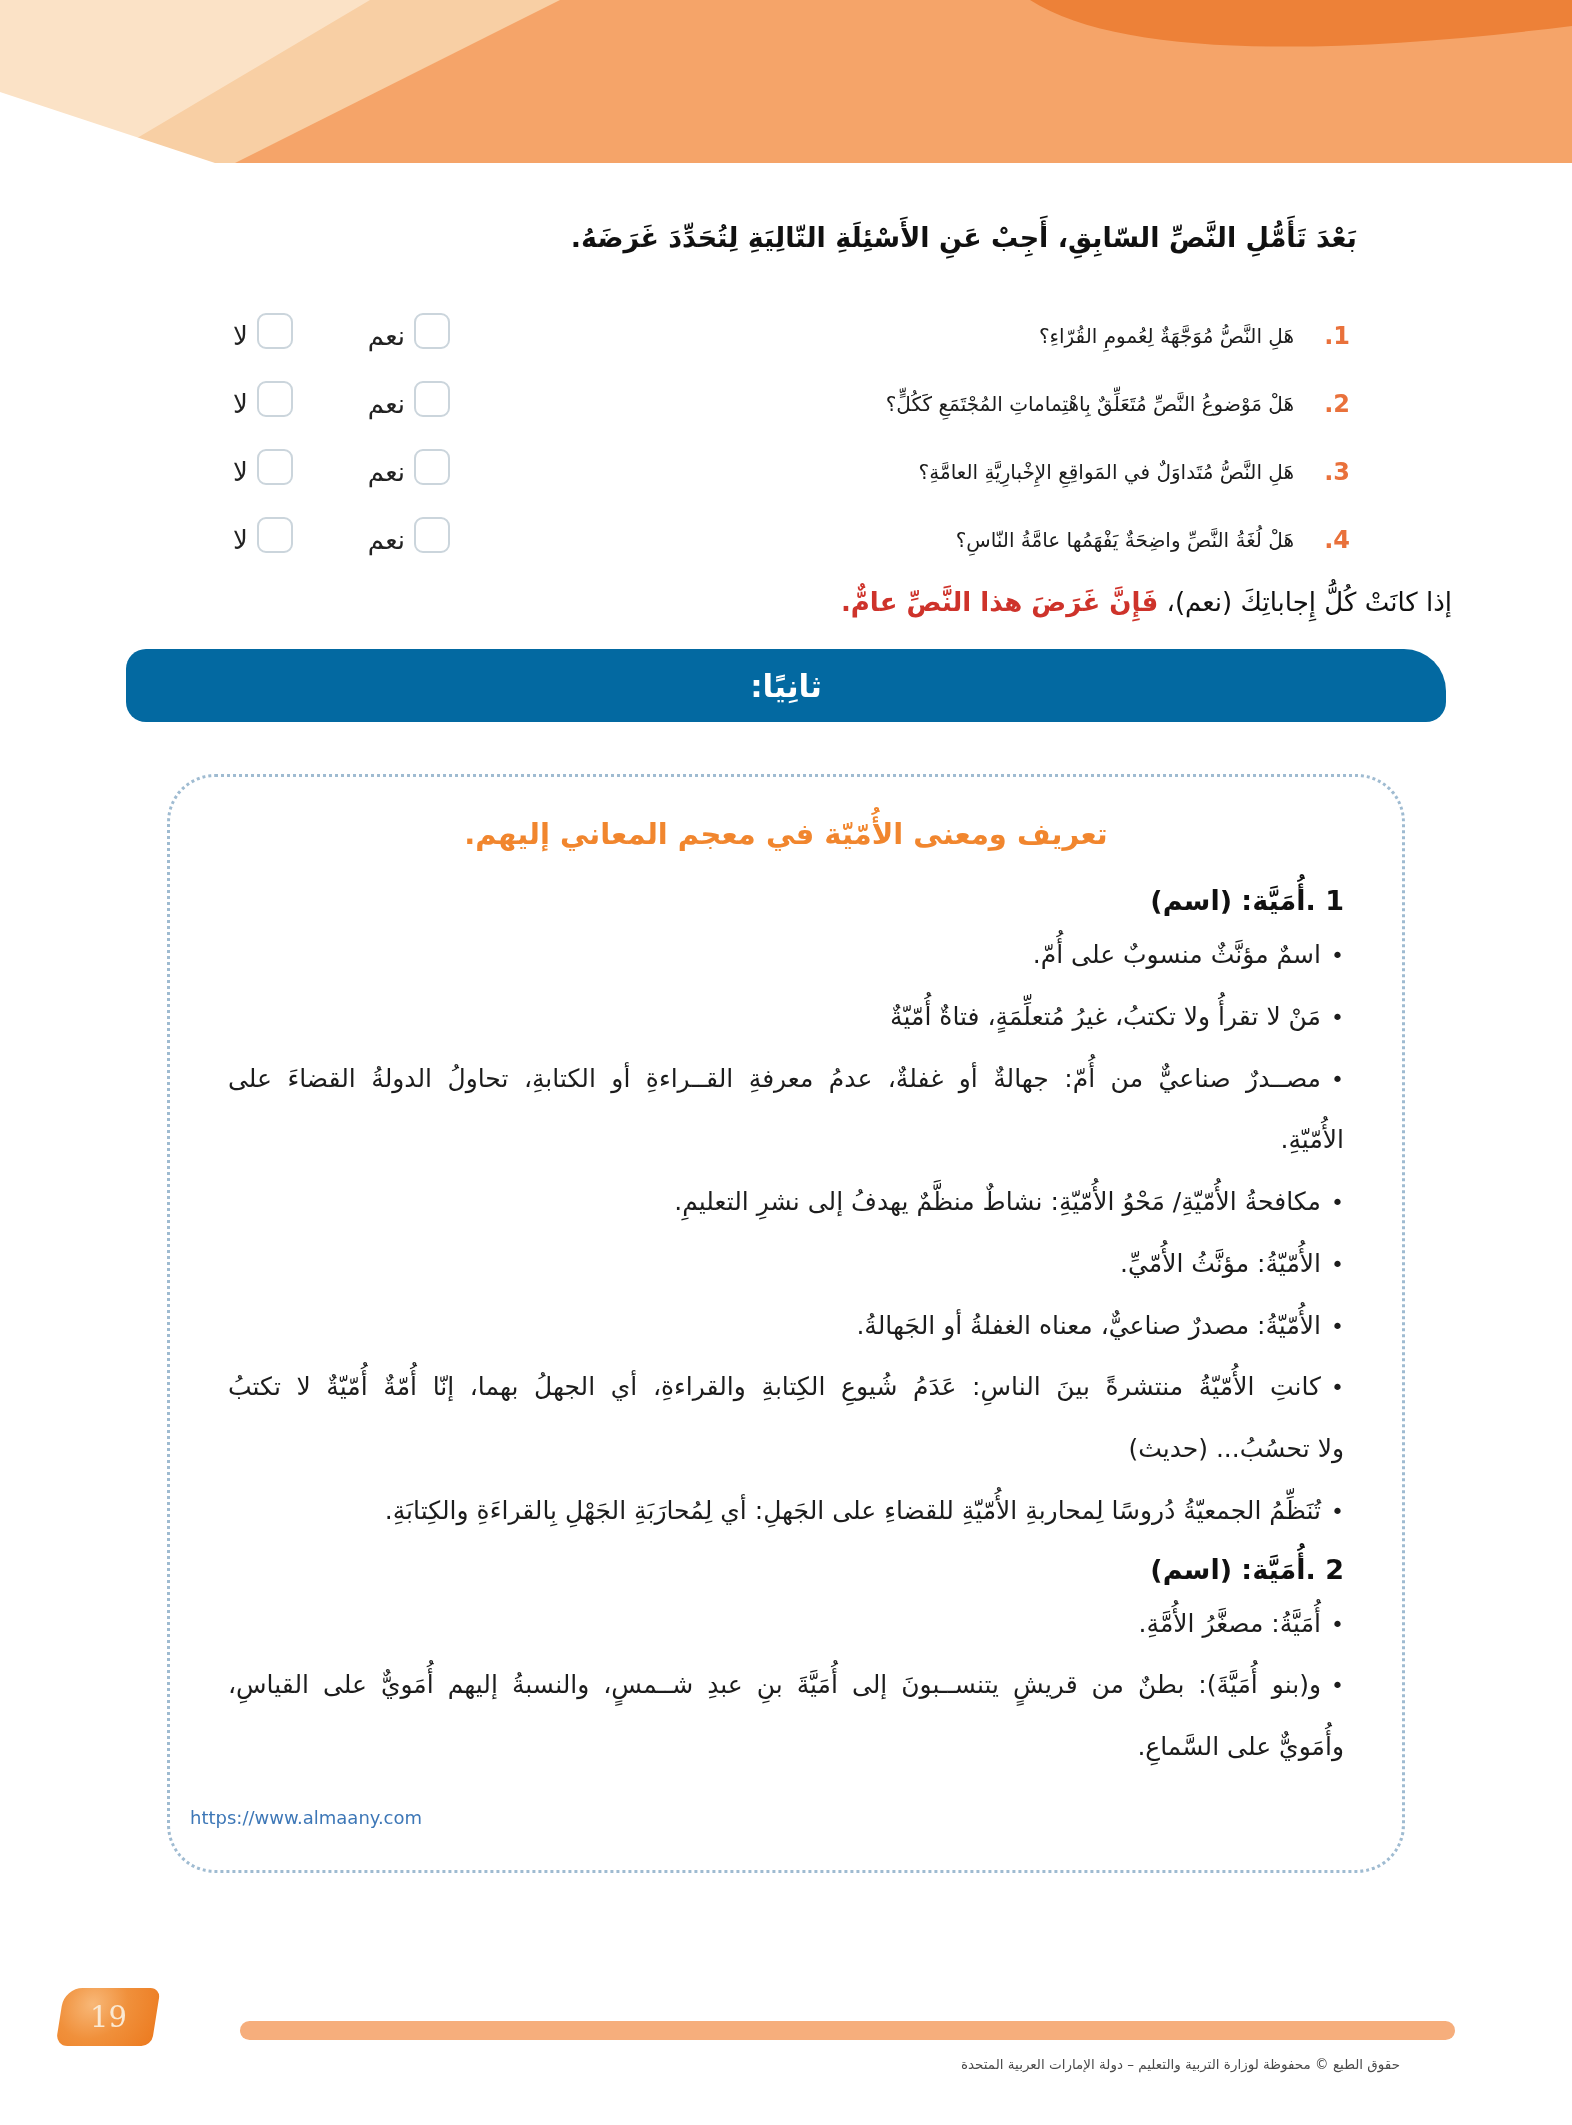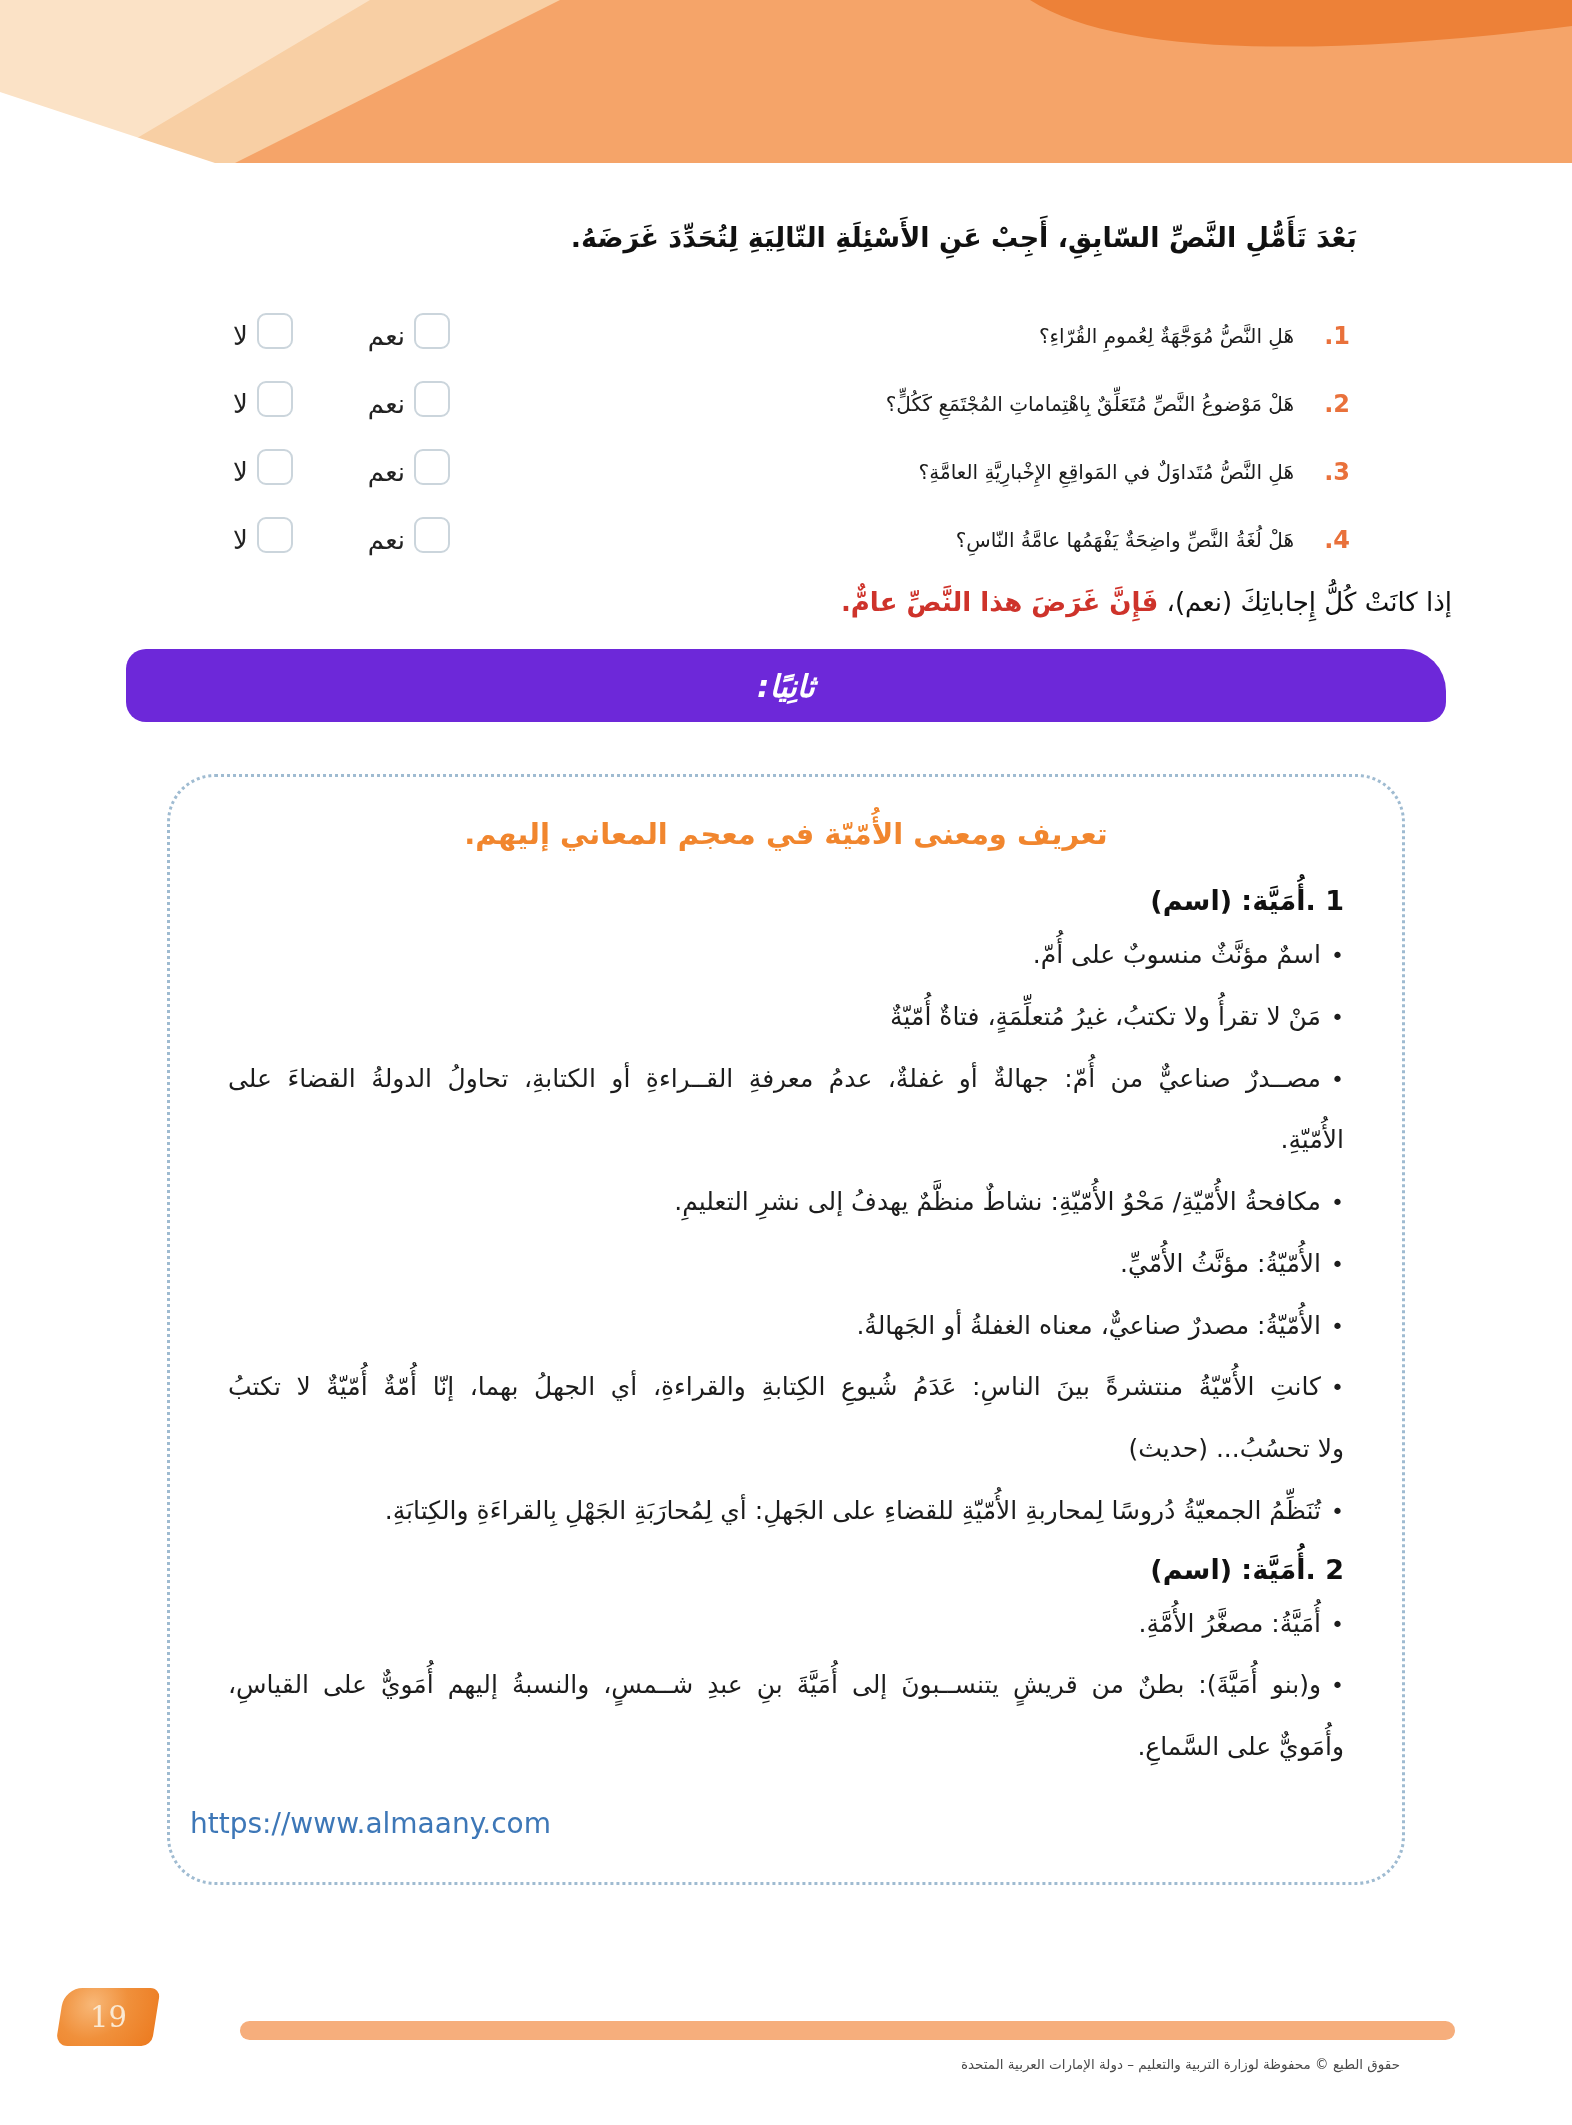--- a/index.html
+++ b/index.html
@@ -65,23 +65,23 @@
     text-align:right;
     font-size:26px;
     color:#111;
   }
   .conclusion .highlight{color:#CE332B;font-weight:bold;}
   
   .banner{
     width:1320px;
     height:73px;
     margin:32px auto 8px;
-    background:#6d28d9;
+    background:#0369a1;
     border-radius:20px 42px 20px 20px;
-    display:flex;align-items:center;justify-content:center;font-style:italic;
+    display:flex;align-items:center;justify-content:center;
   }
   .banner-label{color:#ffffff;font-size:31px;font-weight:bold;}
   
   .defbox{
     width:1238px;
     margin:52px auto 0;
     border:3px dotted #9FBBD1;
     border-radius:48px;
     padding:34px 58px 42px;
     box-sizing:border-box;
@@ -109,21 +109,21 @@
   }
   .bullet .b{margin-left:10px;font-size:22px;}
   .justify-line{text-align:justify;text-align-last:justify;}
   .cont-line{font-size:25px;color:#1c1c1c;line-height:1.55;margin-bottom:23px;}
   .cont-right{text-align:right;padding-left:25px;}
   .cont-center{}
   .source-url{
     direction:ltr;
     text-align:left;
     margin:40px -38px 0;
-    font-size:28px;
+    font-size:18px;
     color:#3D77B7;
     text-decoration:none;
     display:block;
   }
   
   .page-badge{
     position:absolute;
     left:60px;top:1988px;
     width:96px;height:58px;
     background:radial-gradient(circle at 32% 28%, #F8B878 0%, #F0903B 45%, #EC7A1F 100%);

